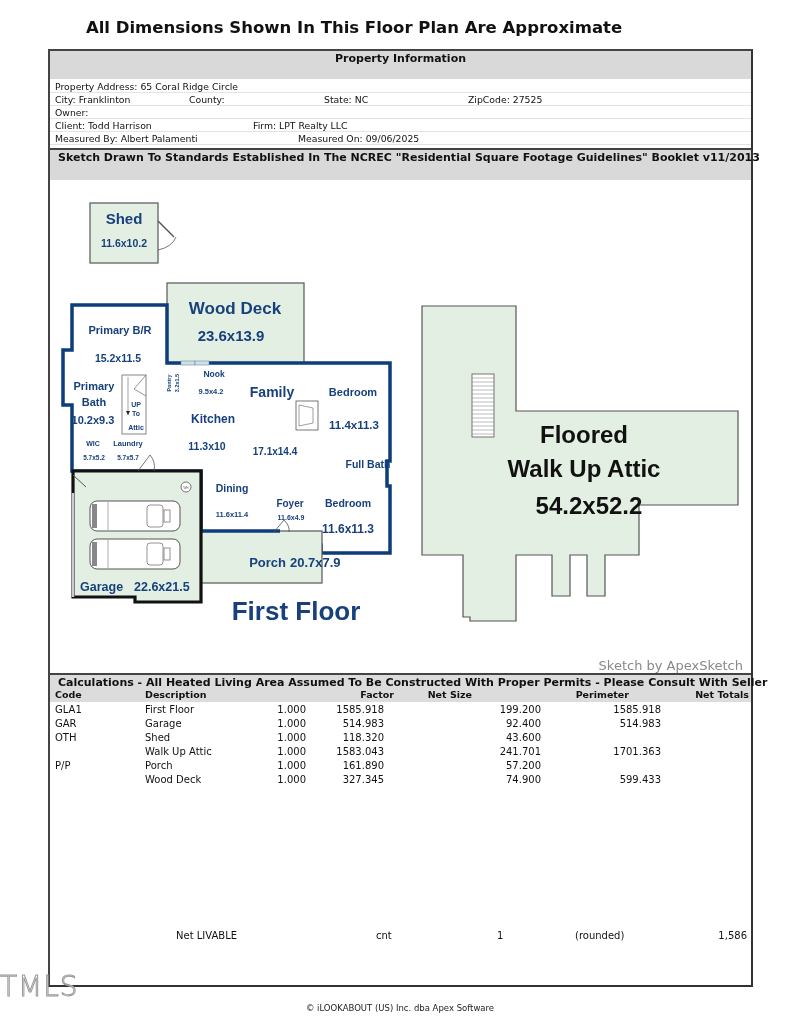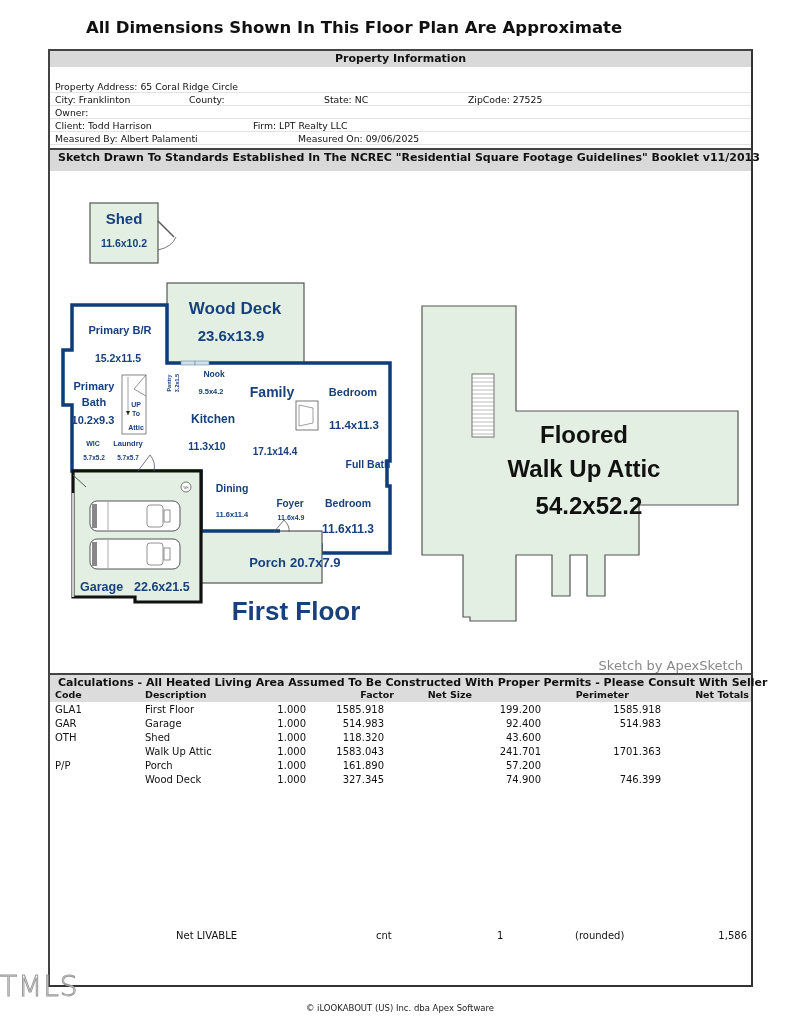--- a/index.html
+++ b/index.html
@@ -10,31 +10,31 @@
     position: absolute; left: 4px; top: 18px; width: 700px; text-align: center;
     font-family: "DejaVu Sans", sans-serif; font-weight: bold; font-size: 16.5px; color: #111;
   }
 
   .frame {
     position: absolute; left: 48px; top: 49px; width: 705px; height: 938px;
     border: 2px solid #444; border-right-color: #333; border-bottom-color: #333;
   }
 
   .info-header {
-    position: absolute; left: 0; top: 0; width: 701px; height: 16px;
+    position: absolute; left: 0; top: 0; width: 701px; height: 28px;
     background: #d9d9d9; text-align: center; font-weight: bold; font-size: 11px; line-height: 16px;
   }
   .info-row {
     position: absolute; left: 0; width: 701px; height: 13px;
     border-bottom: 1px solid #e3e3e3; font-size: 9.3px; line-height: 13px;
   }
   .info-row span { position: absolute; top: 0; white-space: nowrap; }
 
   .standards-bar {
-    position: absolute; left: 0; top: 97px; width: 701px; height: 23px;
+    position: absolute; left: 0; top: 97px; width: 701px; height: 32px;
     background: #d9d9d9; border-top: 2px solid #444;
     font-weight: bold; font-size: 11px; line-height: 15px; padding-left: 8px; white-space: nowrap;
   }
 
   .sketch { position: absolute; left: 0; top: 114px; width: 701px; height: 510px; }
   .sketch svg { position: absolute; left: 0; top: 0; }
 
   .sketch-credit {
     position: absolute; right: 8px; top: 607px; font-size: 13px; color: #888;
   }
@@ -296,21 +296,21 @@
       <div class="col c-net">161.890</div>
       <div class="col c-perim">57.200</div>
       <div class="col c-total"></div>
     </div>
     <div class="calc-row" style="top:99px">
       <div class="col c-code"></div>
       <div class="col c-desc">Wood Deck</div>
       <div class="col c-factor">1.000</div>
       <div class="col c-net">327.345</div>
       <div class="col c-perim">74.900</div>
-      <div class="col c-total">746.399</div>
+      <div class="col c-total">599.433</div>
     </div>
 
     <div class="livable-row">
       <div class="col l-desc">Net LIVABLE</div>
       <div class="col l-cnt">cnt</div>
       <div class="col l-one">1</div>
       <div class="col l-rounded">(rounded)</div>
       <div class="col l-total">1,586</div>
     </div>
   </div>

